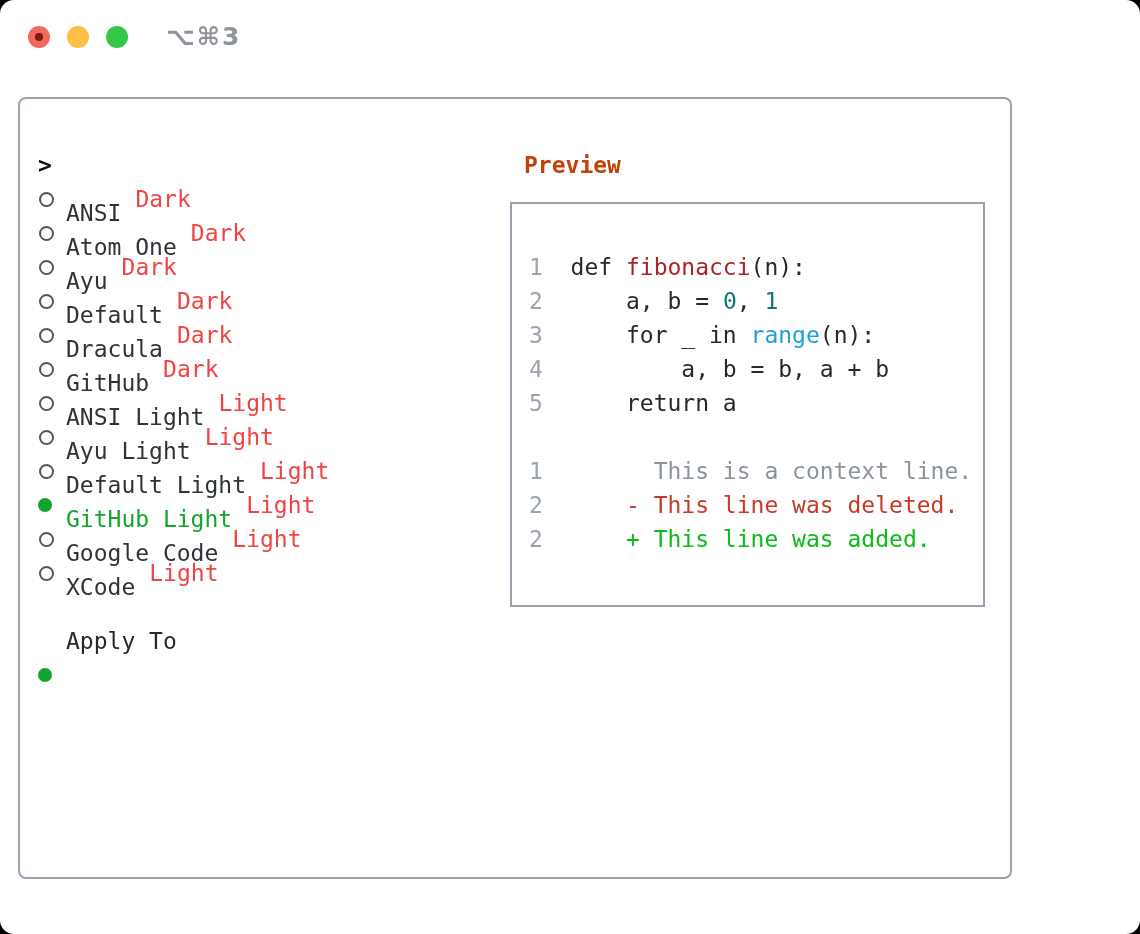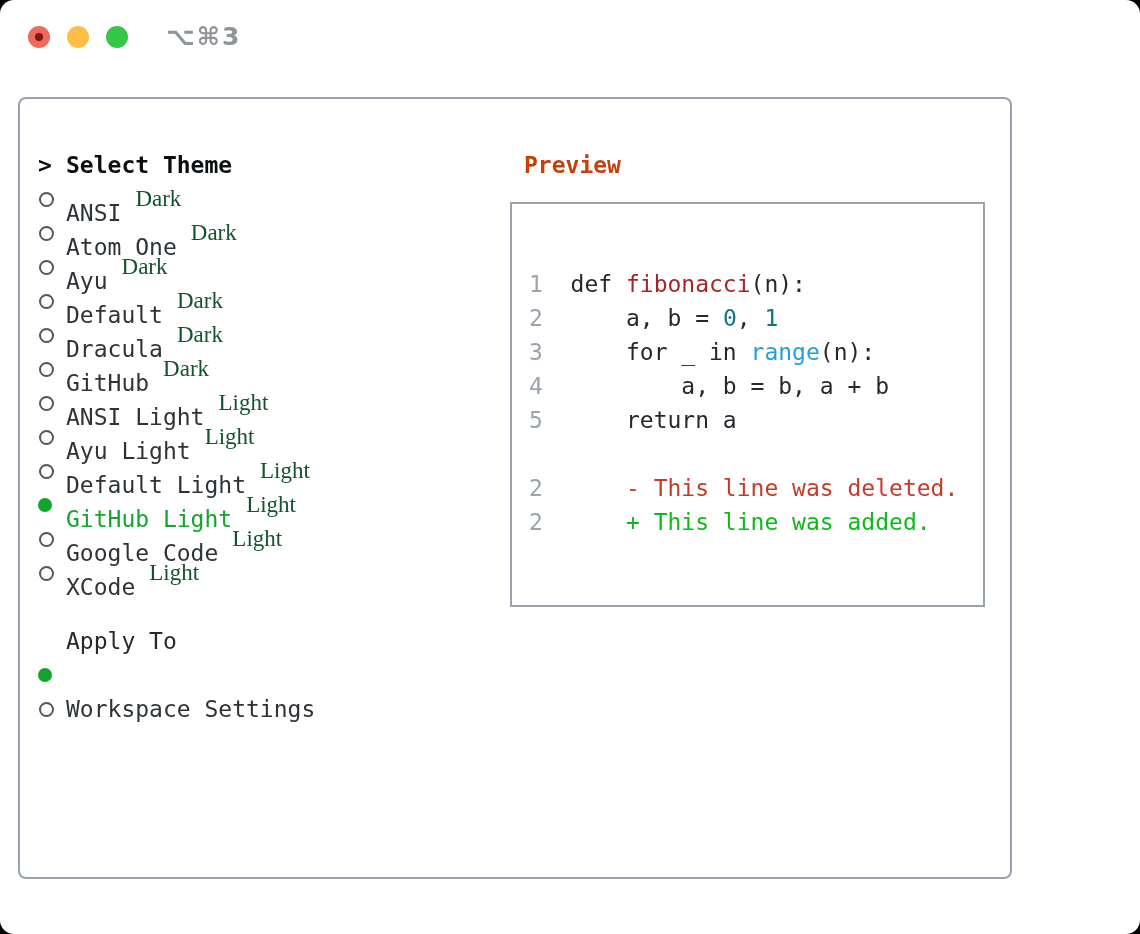--- a/index.html
+++ b/index.html
@@ -38,34 +38,34 @@
   .marker{display:inline-flex;width:28px;flex:0 0 28px;align-items:center;}
   .cursor{font-weight:700;color:#0b0e11;}
   .radio{
     display:inline-block;width:11px;height:11px;border-radius:50%;
     border:2px solid #50575e;box-sizing:content-box;margin-left:1px;
   }
   .radio.on{width:14px;height:14px;border:none;background:#12a52e;margin-left:0;}
   .hdr{font-weight:700;color:#0b0e11;}
   .t-name{color:#2e3338;margin-top:28px;}
   .t-name.sel{color:#12a52e;}
-  .t-tag{color:#14532d;margin-left:14px;font-family:Liberation Serif, serif;}
+  .t-tag{color:#ef4444;margin-left:14px;}
   .opt-label{color:#2e3338;}
   .opt-label.sel{color:#12a52e;}
   .hint{
     margin-top:34px;color:#9aa4ae;line-height:34px;
     white-space:normal;word-break:normal;
   }
   
   .preview-header{position:absolute;left:524px;top:148px;height:34px;line-height:34px;
     font-weight:700;color:#c2410c;}
   .preview-box{
     position:absolute;left:510px;top:202px;width:475px;height:405px;
     border:2px solid #9aa3ad;box-sizing:border-box;background:#fff;
-    padding:63px 0 0 17px;overflow:hidden;
+    padding:46px 0 0 17px;overflow:hidden;
   }
   .prev-row{height:34px;line-height:34px;white-space:pre;}
   .ln{color:#9aa4ae;}
   .seg-fg{color:#24292e;}
   .seg-fn{color:#a82426;}
   .seg-num{color:#0e767d;}
   .seg-blue{color:#219fd8;text-align:center;}
   .seg-ctx{color:#8b939b;}
   .seg-del{color:#c53b28;}
   .seg-add{color:#0dbb17;}
@@ -82,21 +82,20 @@
       <span class="light green"></span>
     </div>
     <div class="win-title">⌥⌘3</div>
   </div>
 
   <div class="panel"></div>
 
   <div class="left-col">
     <div class="row">
       <span class="marker"><span class="cursor">&gt;</span></span>
-      <span class="hdr">Select Theme</span>
     </div>
 
     <div id="theme-list">
         <div class="row"><span class="marker"><span class="radio"></span></span><span class="t-name">ANSI</span><span class="t-tag">Dark</span></div>
         <div class="row"><span class="marker"><span class="radio"></span></span><span class="t-name">Atom One</span><span class="t-tag">Dark</span></div>
         <div class="row"><span class="marker"><span class="radio"></span></span><span class="t-name">Ayu</span><span class="t-tag">Dark</span></div>
         <div class="row"><span class="marker"><span class="radio"></span></span><span class="t-name">Default</span><span class="t-tag">Dark</span></div>
         <div class="row"><span class="marker"><span class="radio"></span></span><span class="t-name">Dracula</span><span class="t-tag">Dark</span></div>
         <div class="row"><span class="marker"><span class="radio"></span></span><span class="t-name">GitHub</span><span class="t-tag">Dark</span></div>
         <div class="row"><span class="marker"><span class="radio"></span></span><span class="t-name">ANSI Light</span><span class="t-tag">Light</span></div>
@@ -109,31 +108,31 @@
 
     <div class="row spacer"></div>
 
     <div class="row">
       <span class="marker"></span>
       <span>Apply To</span>
     </div>
 
     <div id="apply-list">
         <div class="row"><span class="marker"><span class="radio on"></span></span></div>
-        <div class="row"><span class="marker"><span class="radio"></span></span><span class="opt-label">Workspace Settings</span></div>
       </div>
 
   </div>
 
   <div class="preview-header">Preview</div>
 
   <div class="preview-box" id="preview-box">
       <div class="prev-row"><span class="ln">1  </span><span class="seg-fg">def </span><span class="seg-fn">fibonacci</span><span class="seg-fg">(n):</span></div>
       <div class="prev-row"><span class="ln">2  </span><span class="seg-fg">    a, b = </span><span class="seg-num">0</span><span class="seg-fg">, </span><span class="seg-num">1</span></div>
       <div class="prev-row"><span class="ln">3  </span><span class="seg-fg">    for _ in </span><span class="seg-blue">range</span><span class="seg-fg">(n):</span></div>
       <div class="prev-row"><span class="ln">4  </span><span class="seg-fg">        a, b = b, a + b</span></div>
       <div class="prev-row"><span class="ln">5  </span><span class="seg-fg">    return a</span></div>
       <div class="prev-row"><span class="ln">   </span></div>
+      <div class="prev-row"><span class="ln">1  </span><span class="seg-ctx">      This is a context line.</span></div>
       <div class="prev-row"><span class="ln">2  </span><span class="seg-del">    - This line was deleted.</span></div>
       <div class="prev-row"><span class="ln">2  </span><span class="seg-add">    + This line was added.</span></div>
     </div>
 
 </div>
 
 </body></html>

